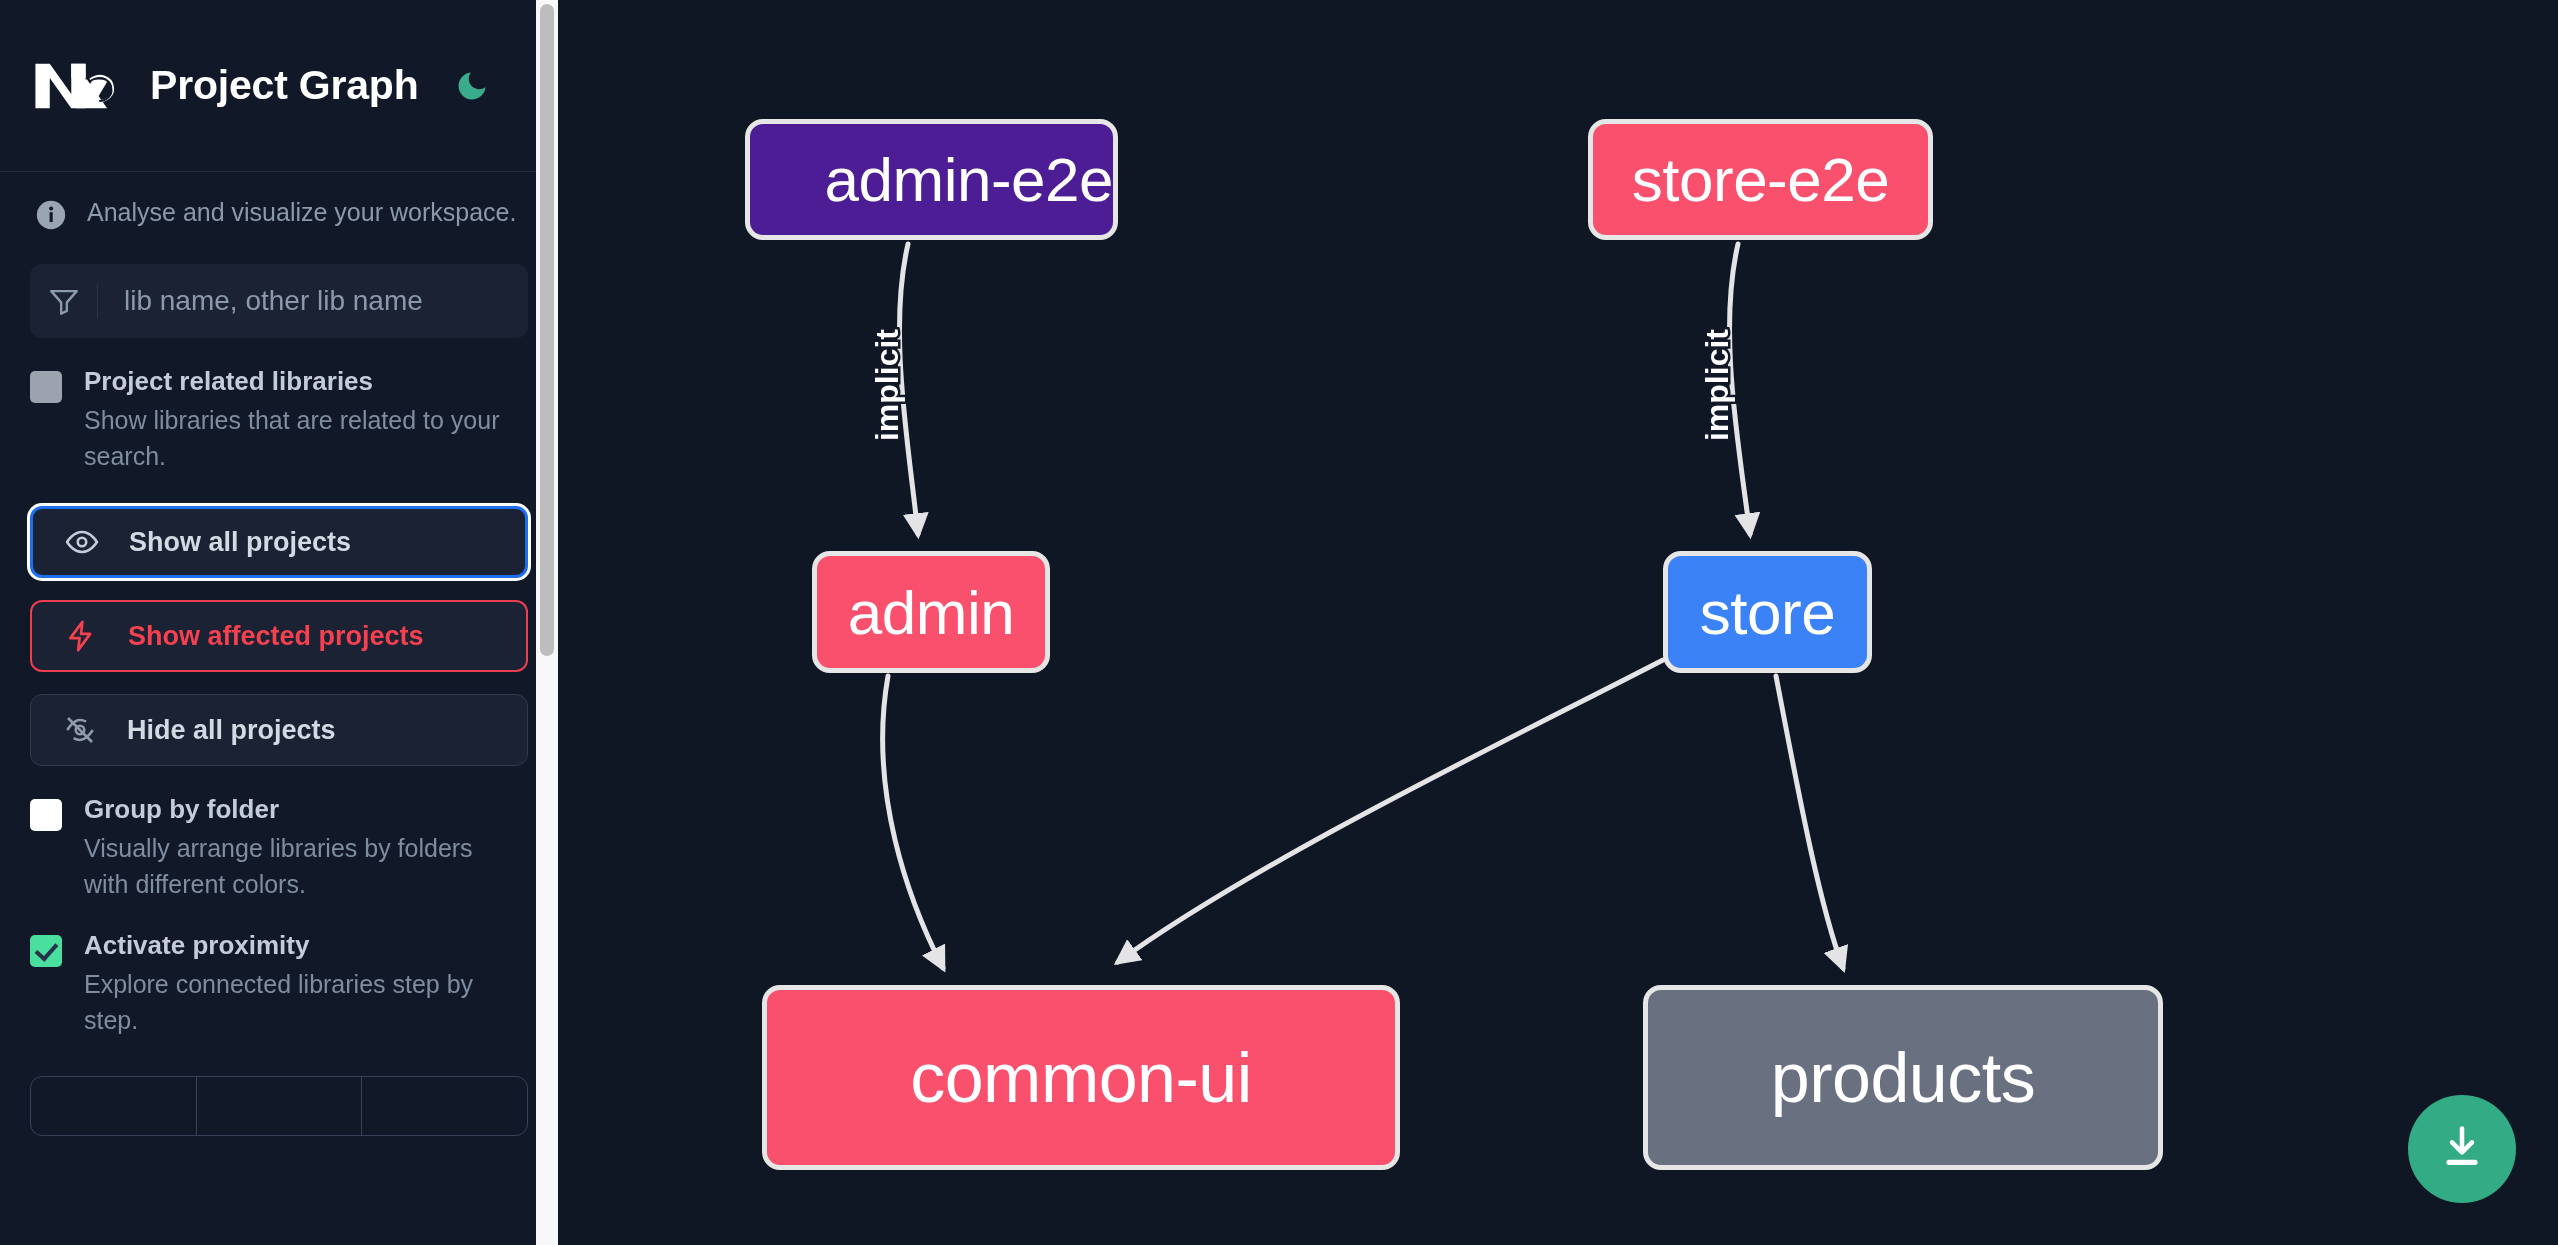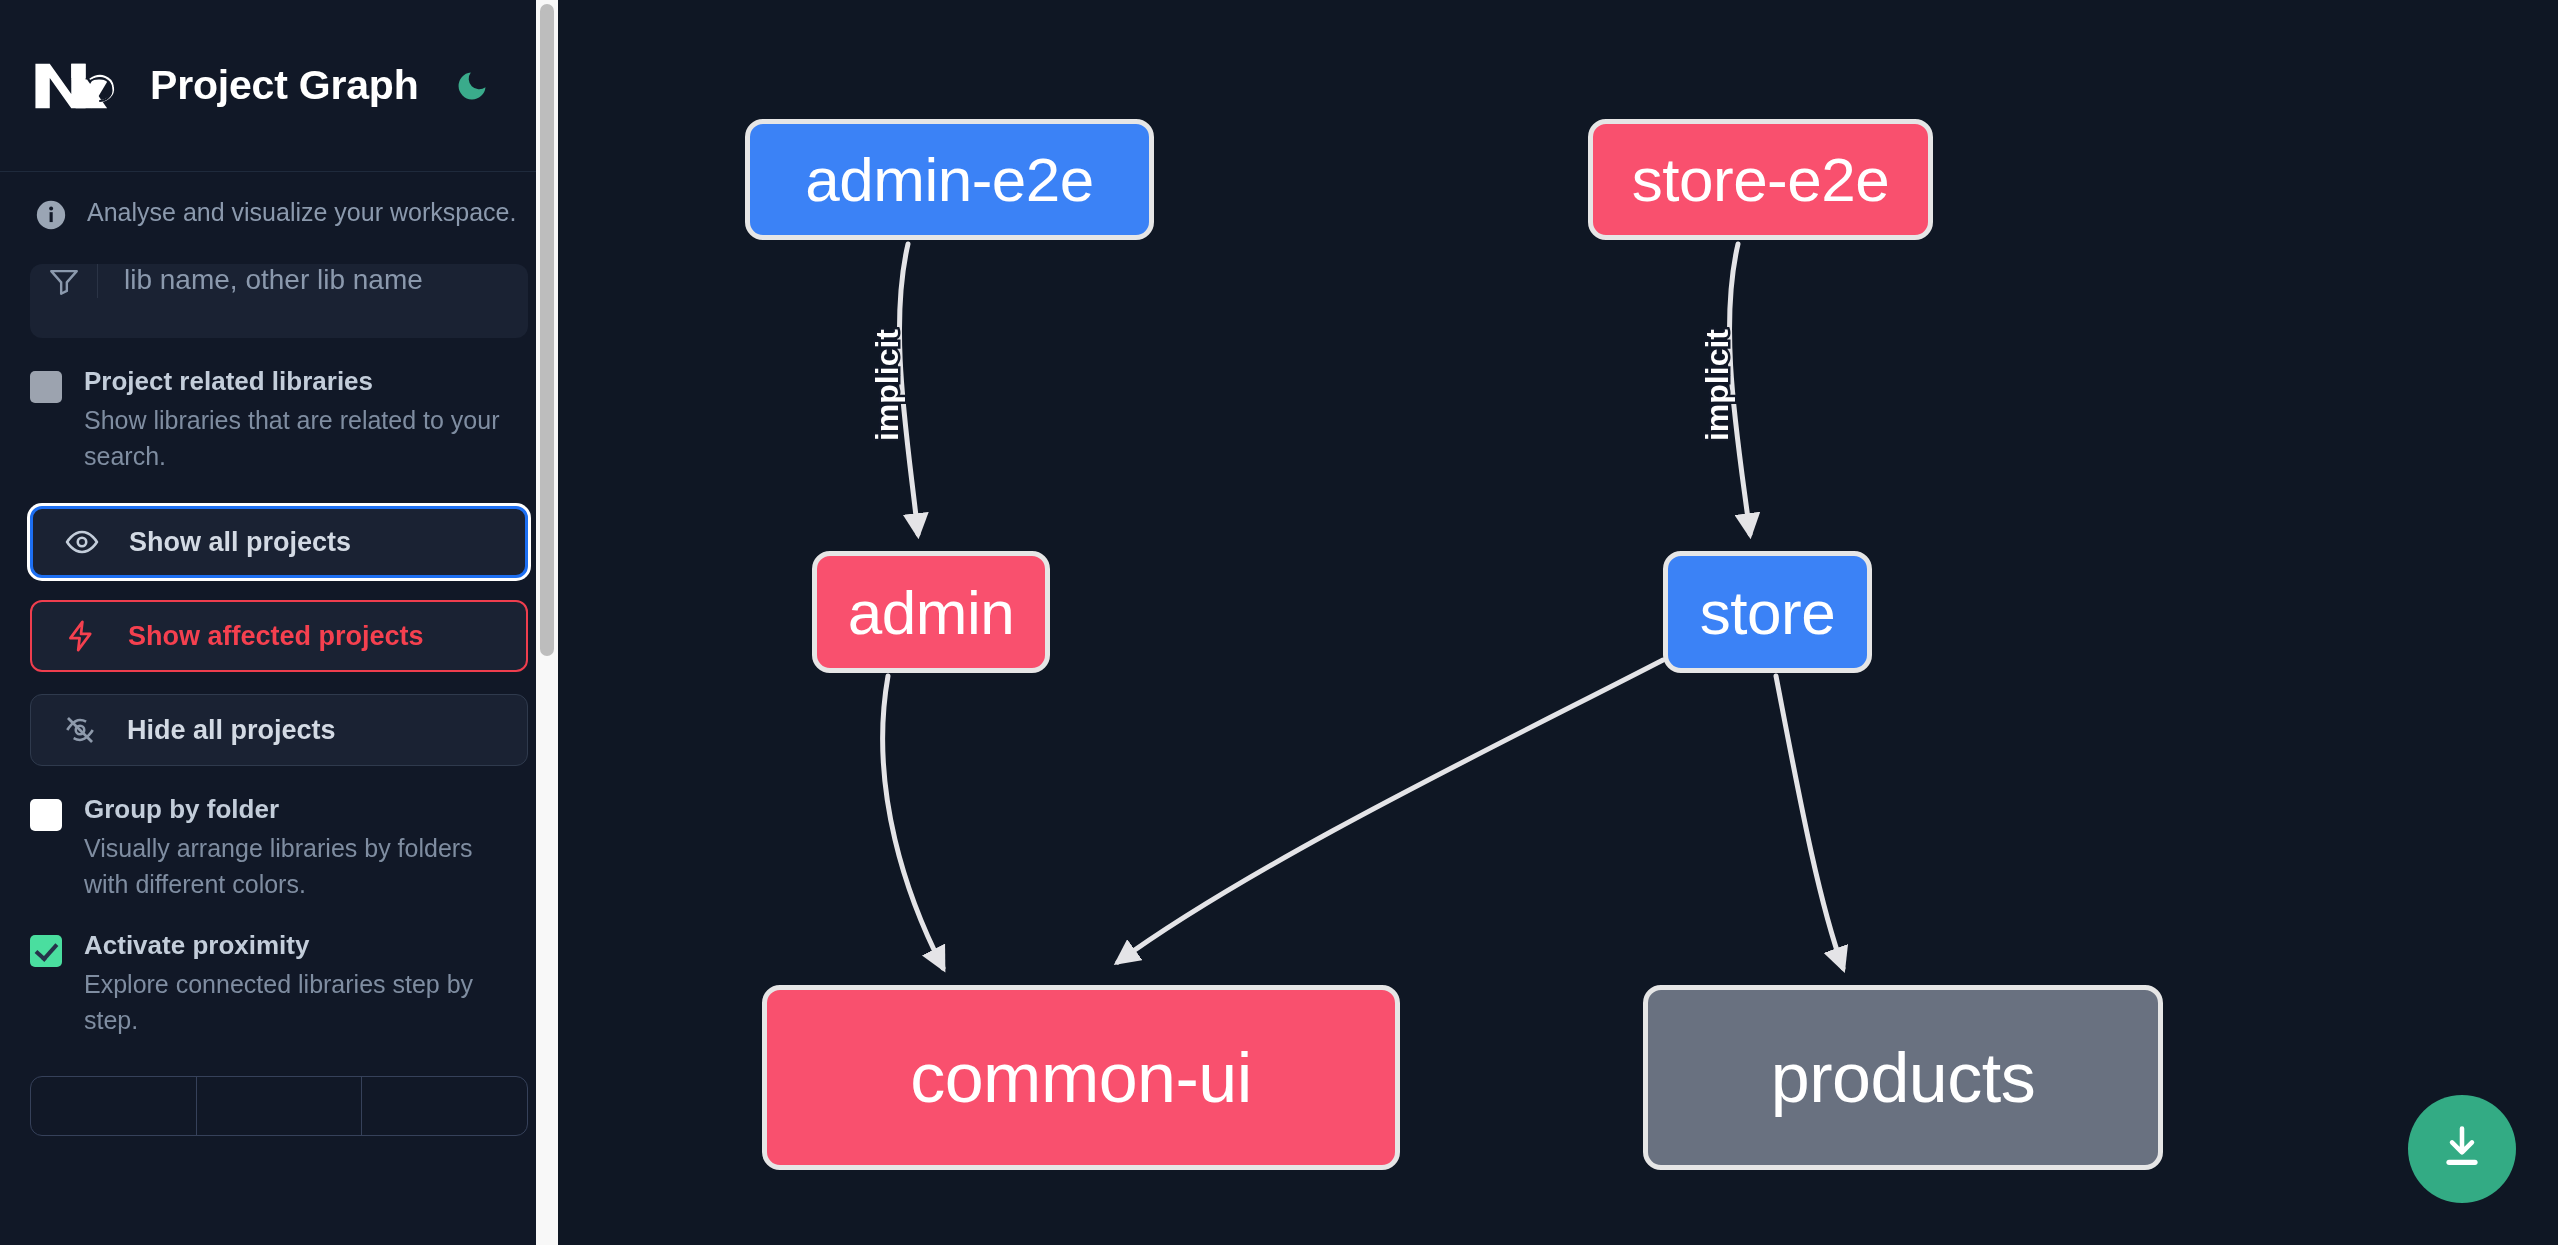--- a/index.html
+++ b/index.html
@@ -52,21 +52,21 @@
   .info-icon { width: 34px; height: 34px; flex: 0 0 34px; }
   .sb-tagline-text {
     color: #8b99ad;
     font-size: 25px;
     white-space: nowrap;
   }
 
   
   .sb-search-wrap { padding: 10px 30px 0 30px; }
   .sb-search {
-    display: flex; align-items: flex-start;
+    display: flex; align-items: center;
     height: 74px;
     background: #1a2233;
     border-radius: 12px;
     overflow: hidden;
   }
   .sb-search-icon {
     width: 68px;
     display: flex; align-items: center; justify-content: center;
     border-right: 1px solid #2a3purple;
     border-right: 1px solid #2b3446;
@@ -361,21 +361,21 @@
 
         <path d="M 1218 676 C 1240 790 1260 900 1285 968" marker-end="url(#arrow)"></path>
       </g>
 
       <g font-family="Liberation Sans, sans-serif" font-size="32" font-weight="bold">
         <text x="340" y="385" fill="#ffffff" stroke="#111827" stroke-width="5" paint-order="stroke" transform="rotate(-90 340 385)" text-anchor="middle">implicit</text>
         <text x="1170" y="385" fill="#ffffff" stroke="#111827" stroke-width="5" paint-order="stroke" transform="rotate(-90 1170 385)" text-anchor="middle">implicit</text>
       </g>
     </svg>
 
-    <div class="gnode" style="left:187px; top:119px; width:409px; height:121px; background:#3b82f6;">
+    <div class="gnode" style="left:187px; top:119px; width:373px; height:121px; background:#4c1d95;justify-content:flex-end;">
       <span>admin-e2e</span>
     </div>
 
     <div class="gnode" style="left:1030px; top:119px; width:345px; height:121px; background:#f9506e;">
       <span>store-e2e</span>
     </div>
 
     <div class="gnode" style="left:254px; top:551px; width:238px; height:122px; background:#f9506e;">
       <span>admin</span>
     </div>

